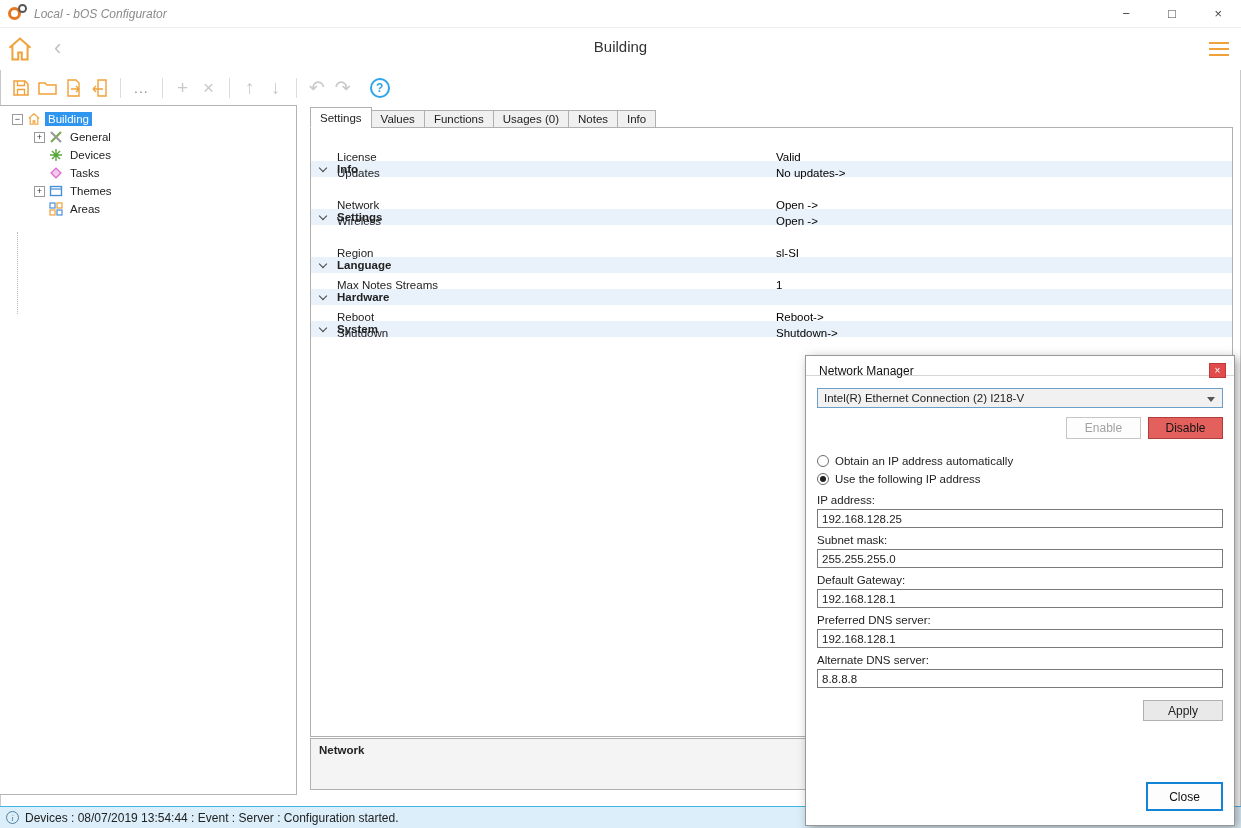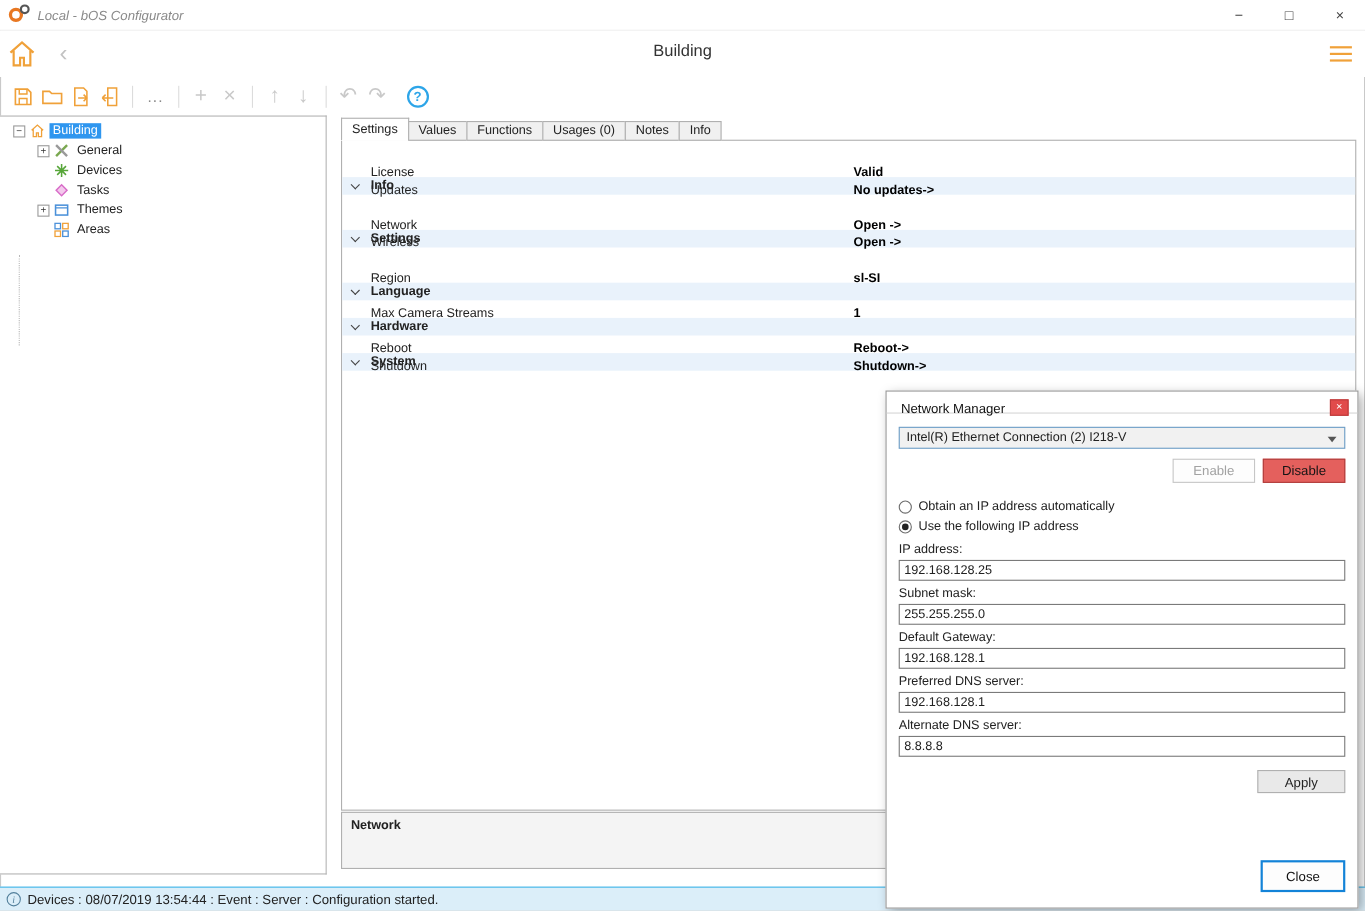--- a/index.html
+++ b/index.html
@@ -51,21 +51,21 @@
   .tabstrip { position:absolute; left:310px; top:107px; display:flex; align-items:flex-end; height:21px; z-index:3; }
   .tab { border:1px solid #b0b0b0; background:#f0f0f0; padding:2px 9px 3px 9px; font-size:11.5px; margin-right:-1px; height:18px; }
   .tab.active { background:#fff; border-bottom:1px solid #fff; height:21px; padding-top:4px; }
   .content { position:absolute; left:310px; top:127px; width:923px; height:610px;
     border:1px solid #b0b0b0; background:#fff; padding-top:5px; z-index:1; }
   .srow { height:16px; display:flex; align-items:center; font-size:11.5px; position:relative; }
   .srow.header { background:#e9f2fb; font-weight:bold; }
   .chev { display:inline-block; width:6px; height:6px; border-right:1.3px solid #444; border-bottom:1.3px solid #444;
     transform:rotate(45deg); margin:0 11px 3px 9px; }
   .slabel { margin-left:26px; color:#222; }
-  .svalue { position:absolute; left:465px; font-weight:bold; color:#000; }
+  .svalue { position:absolute; left:465px; font-weight:normal; color:#000; }
   
   .descr { position:absolute; left:310px; top:738px; width:923px; height:52px; border:1px solid #b0b0b0;
     background:#f4f4f4; padding:4px 8px; z-index:1; }
   .descr b { font-size:11.5px; }
   
   .statusbar { position:absolute; left:0; top:806px; width:1241px; height:22px; background:#dbeef9;
     border-top:1px solid #41b6e8; display:flex; align-items:center; padding-left:6px; z-index:5; }
   .info-icon { width:13px; height:13px; border:1px solid #53809c; border-radius:50%; color:#53809c;
     font-size:9px; font-style:italic; display:flex; align-items:center; justify-content:center; margin-right:6px; font-family:"Liberation Serif", serif; }
   
@@ -268,21 +268,21 @@
   </div>
   <div class="srow">
     <span class="slabel">Region</span>
     <span class="svalue">sl-SI</span>
   </div>
   <div class="srow header">
     <span class="chev"></span>
     <span>Hardware</span>
   </div>
   <div class="srow">
-    <span class="slabel">Max Camera Streams</span>
+    <span class="slabel">Max Notes Streams</span>
     <span class="svalue">1</span>
   </div>
   <div class="srow header">
     <span class="chev"></span>
     <span>System</span>
   </div>
   <div class="srow">
     <span class="slabel">Reboot</span>
     <span class="svalue">Reboot-&gt;</span>
   </div>

